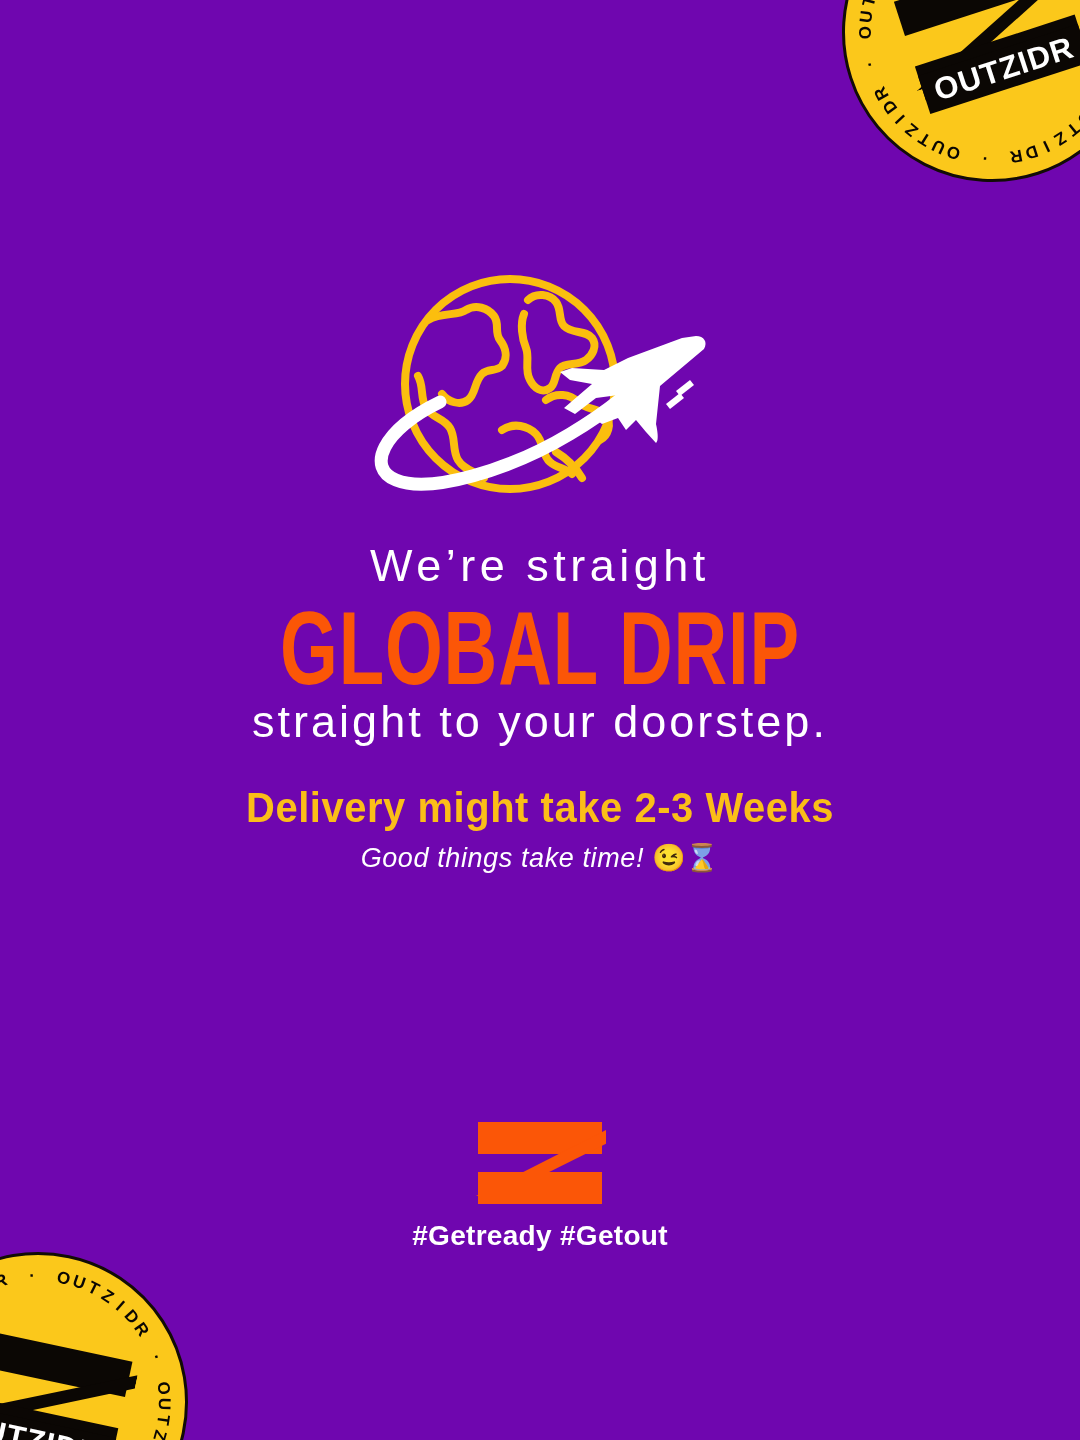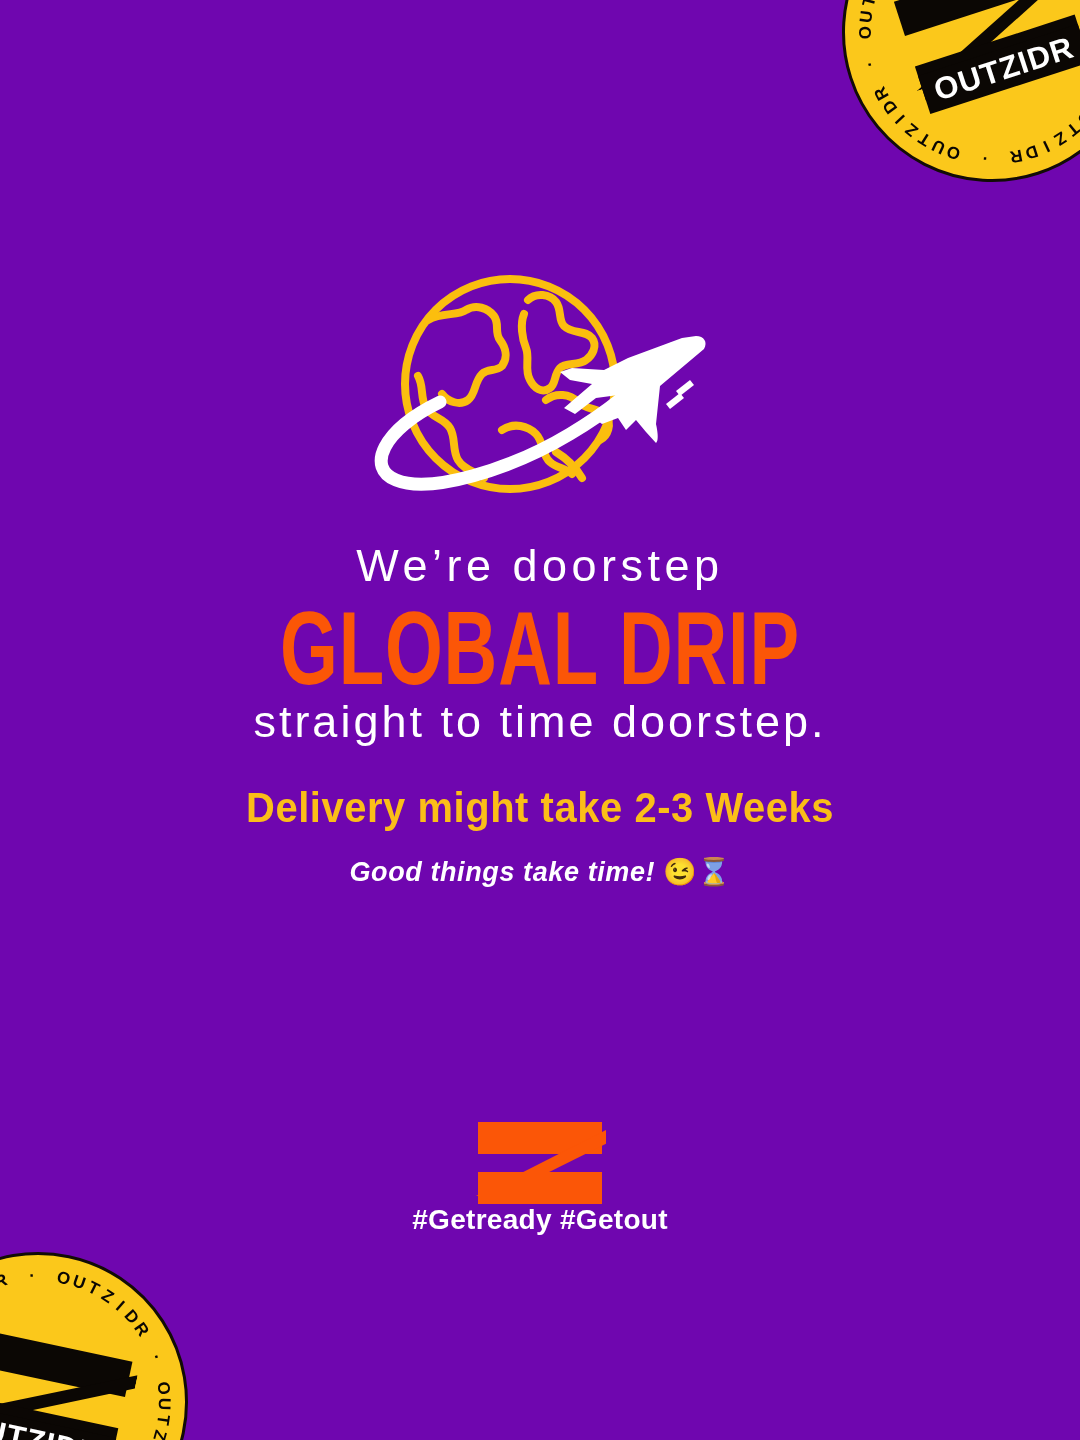--- a/index.html
+++ b/index.html
@@ -128,24 +128,24 @@
     color:#FBBE18;
     font-size:42px;
     font-weight:bold;
     letter-spacing:0.6px;
     transform:scaleX(0.95);
     white-space:nowrap;
   }
   .delivery-sub {
     color:#ffffff;
     font-size:27px;
-    font-weight:bold;
+    font-weight:normal;
     font-style:italic;
     letter-spacing:0.6px;
-    margin-top:24px;
+    margin-top:10px;
     white-space:nowrap;
   }
   .emoji { font-style:normal; letter-spacing:0; }
 
   
   #footer {
     position:absolute;
     left:0; right:0; top:1122px;
     display:flex;
     flex-direction:column;
@@ -161,20 +161,21 @@
   .mark-z .mbar.top { top:0; }
   .mark-z .mbar.bot { bottom:0; }
   .mark-z .mdiag {
     position:absolute;
     left:-2px; top:8px;
     width:130px; height:66px;
     background:#FB5607;
     clip-path:polygon(100% 0%, 100% 21%, 19% 100%, 0% 100%);
   }
   .hashtags {
+    margin-top:16px;
     color:#ffffff;
     font-size:28px;
     font-weight:bold;
     letter-spacing:0.3px;
   }
 </style>
 </head>
 <body>
 
 <div id="poster">
@@ -243,23 +244,23 @@
                  L268 86 L322 66 Z"></path>
         <path d="M298 78 L312 70 L318 72 L304 81 Z"></path>
         <path d="M286 85 L298 78 L304 81 L292 88 Z"></path>
         <path d="M316 119 L330 108 L334 113 L320 124 Z"></path>
         <path d="M306 132 L320 121 L324 126 L310 137 Z"></path>
       </g>
     </svg>
   </div>
 
   <div id="copy">
-    <div class="kicker">We’re doorstep</div>
+    <div class="kicker">We’re straight</div>
     <div class="headline">GLOBAL DRIP</div>
-    <div class="subline">straight to time doorstep.</div>
+    <div class="subline">straight to your doorstep.</div>
   </div>
 
   <div id="delivery">
     <div class="delivery-main">Delivery might take 2-3 Weeks</div>
     <div class="delivery-sub">
       <span>Good things take time!</span>
       <span class="emoji">😉</span><span class="emoji">⌛</span>
     </div>
   </div>
 

